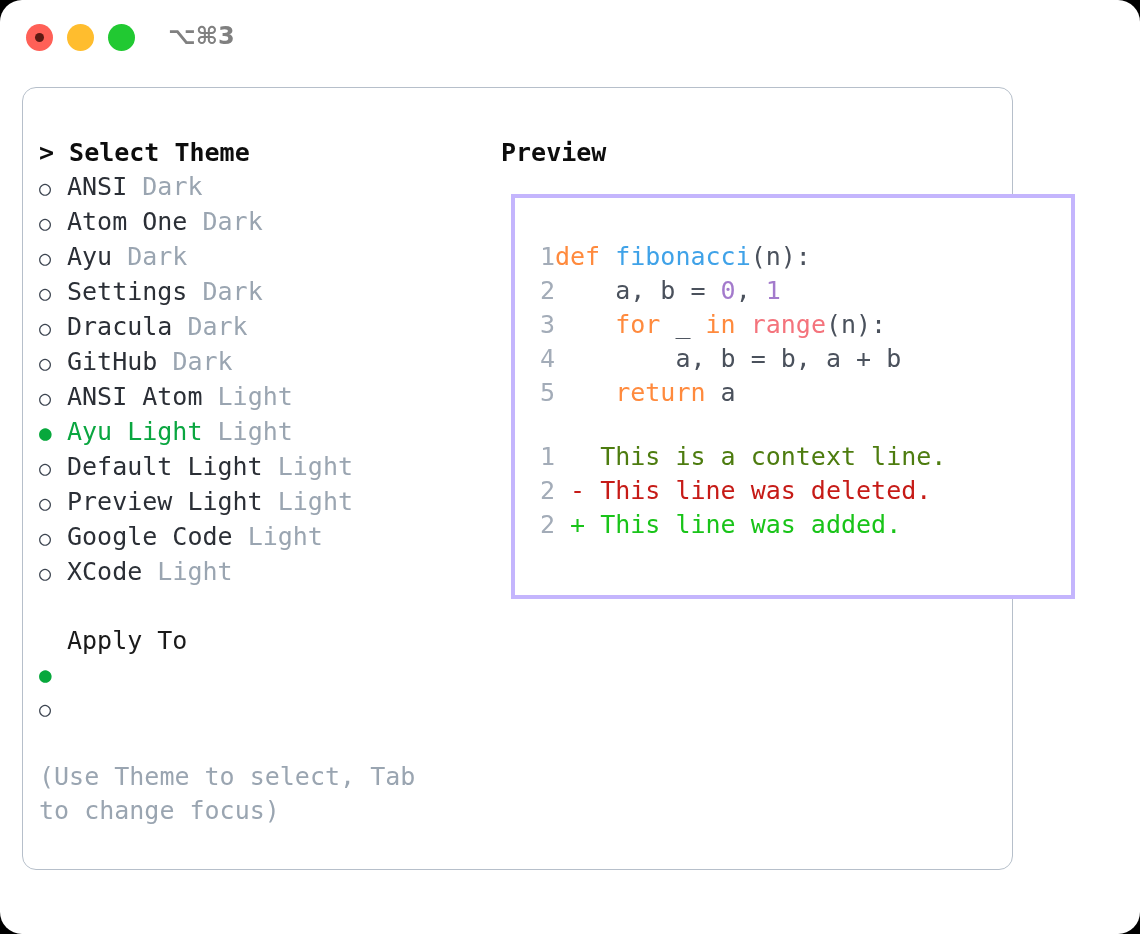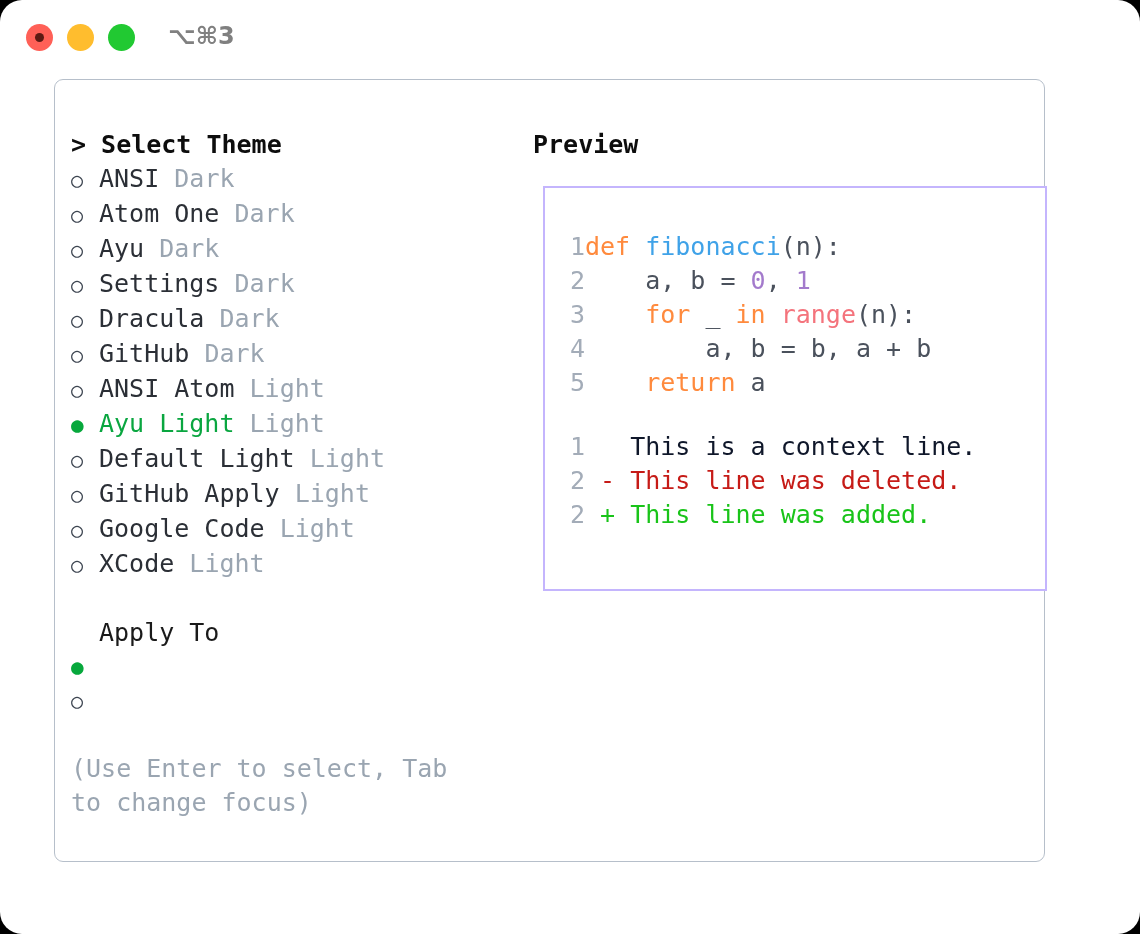--- a/index.html
+++ b/index.html
@@ -65,28 +65,27 @@
     font-weight: bold;
     color: #808080;
     letter-spacing: 0px;
     font-family: "DejaVu Sans", "Liberation Sans", sans-serif;
   }
 
   
   .card {
     position: absolute;
     left: 22px;
-    top: 79px;
+    top: 87px;
     width: 991px;
     height: 783px;
     border: 1.5px solid #b6bfca;
-    border-radius: 9px;
+    border-radius: 14px;
     box-sizing: border-box;
     background: #ffffff;
-    margin-left: 32px;
   }
 
   .columns {
     position: absolute;
     left: 0; top: 0;
     width: 100%;
     height: 100%;
   }
 
   
@@ -150,23 +149,23 @@
   .preview-title {
     font-size: 25px;
     font-weight: bold;
     color: #0d0d0d;
     line-height: 34px;
   }
   .preview-box {
     position: absolute;
     left: 10px;
     top: 58px;
-    width: 504px;
+    width: 564px;
     height: 405px;
-    border: 2px solid #c4b5fd;
+    border: 4px solid #c4b5fd;
     box-sizing: border-box;
     background: #ffffff;
   }
   .code {
     position: absolute;
     left: 12px;
     top: 42px;
     font-size: 25px;
     line-height: 34px;
     white-space: pre;
@@ -178,21 +177,21 @@
     text-align: right;
     color: #a3acb8;
   }
   .gap-line { display: block; height: 30px; }
 
   .k-kw    { color: #ff8a3d; }
   .k-fn    { color: #3fa2e8; }
   .k-num   { color: #a37acc; }
   .k-built { color: #f4737c; }
   .k-plain { color: #4a515c; }
-  .k-ctx   { color: #0f172a; }
+  .k-ctx   { color: #4d7c0f; }
   .k-del   { color: #c61b17; }
   .k-add   { color: #19c419; }
 </style>
 </head>
 <body>
 
 <div class="window">
 
   <div class="titlebar">
     <div class="traffic">
@@ -212,35 +211,35 @@
         <div id="theme-list">
             <div class="option-row"><span class="radio">○</span><span class="opt-label">ANSI</span><span class="opt-variant"> </span><span class="opt-variant">Dark</span></div>
             <div class="option-row"><span class="radio">○</span><span class="opt-label">Atom One</span><span class="opt-variant"> </span><span class="opt-variant">Dark</span></div>
             <div class="option-row"><span class="radio">○</span><span class="opt-label">Ayu</span><span class="opt-variant"> </span><span class="opt-variant">Dark</span></div>
             <div class="option-row"><span class="radio">○</span><span class="opt-label">Settings</span><span class="opt-variant"> </span><span class="opt-variant">Dark</span></div>
             <div class="option-row"><span class="radio">○</span><span class="opt-label">Dracula</span><span class="opt-variant"> </span><span class="opt-variant">Dark</span></div>
             <div class="option-row"><span class="radio">○</span><span class="opt-label">GitHub</span><span class="opt-variant"> </span><span class="opt-variant">Dark</span></div>
             <div class="option-row"><span class="radio">○</span><span class="opt-label">ANSI Atom</span><span class="opt-variant"> </span><span class="opt-variant">Light</span></div>
             <div class="option-row selected"><span class="radio on">●</span><span class="opt-label">Ayu Light</span><span class="opt-variant"> </span><span class="opt-variant">Light</span></div>
             <div class="option-row"><span class="radio">○</span><span class="opt-label">Default Light</span><span class="opt-variant"> </span><span class="opt-variant">Light</span></div>
-            <div class="option-row"><span class="radio">○</span><span class="opt-label">GitHub Apply</span><span class="opt-variant"> </span><span class="opt-variant">Light</span></div>
+            <div class="option-row"><span class="radio">○</span><span class="opt-label">Preview Light</span><span class="opt-variant"> </span><span class="opt-variant">Light</span></div>
             <div class="option-row"><span class="radio">○</span><span class="opt-label">Google Code</span><span class="opt-variant"> </span><span class="opt-variant">Light</span></div>
             <div class="option-row"><span class="radio">○</span><span class="opt-label">XCode</span><span class="opt-variant"> </span><span class="opt-variant">Light</span></div>
           </div>
 
         <div class="spacer-row"></div>
 
         <div class="section-header sub">Apply To</div>
 
         <div id="apply-list">
             <div class="option-row selected"><span class="radio on">●</span></div>
             <div class="option-row"><span class="radio">○</span></div>
           </div>
 
-        <div class="hint">(Use Enter to select, Tab to change focus)</div>
+        <div class="hint">(Use Theme to select, Tab to change focus)</div>
       </div>
 
       <div class="right-col">
         <div class="preview-title">Preview</div>
 
         <div class="preview-box">
           <div class="code" id="preview-code"><span class="code-line"><span class="ln">1</span><span class="k-kw">def</span><span class="k-plain"> </span><span class="k-fn">fibonacci</span><span class="k-plain">(n):</span></span><span class="code-line"><span class="ln">2</span><span class="k-plain">    a, b = </span><span class="k-num">0</span><span class="k-plain">, </span><span class="k-num">1</span></span><span class="code-line"><span class="ln">3</span><span class="k-plain">    </span><span class="k-kw">for</span><span class="k-plain"> _ </span><span class="k-kw">in</span><span class="k-plain"> </span><span class="k-built">range</span><span class="k-plain">(n):</span></span><span class="code-line"><span class="ln">4</span><span class="k-plain">        a, b = b, a + b</span></span><span class="code-line"><span class="ln">5</span><span class="k-plain">    </span><span class="k-kw">return</span><span class="k-plain"> a</span></span><span class="gap-line"></span><span class="code-line"><span class="ln">1</span><span class="k-ctx">   This is a context line.</span></span><span class="code-line"><span class="ln">2</span><span class="k-del"> - This line was deleted.</span></span><span class="code-line"><span class="ln">2</span><span class="k-add"> + This line was added.</span></span></div>
         </div>
       </div>
 

